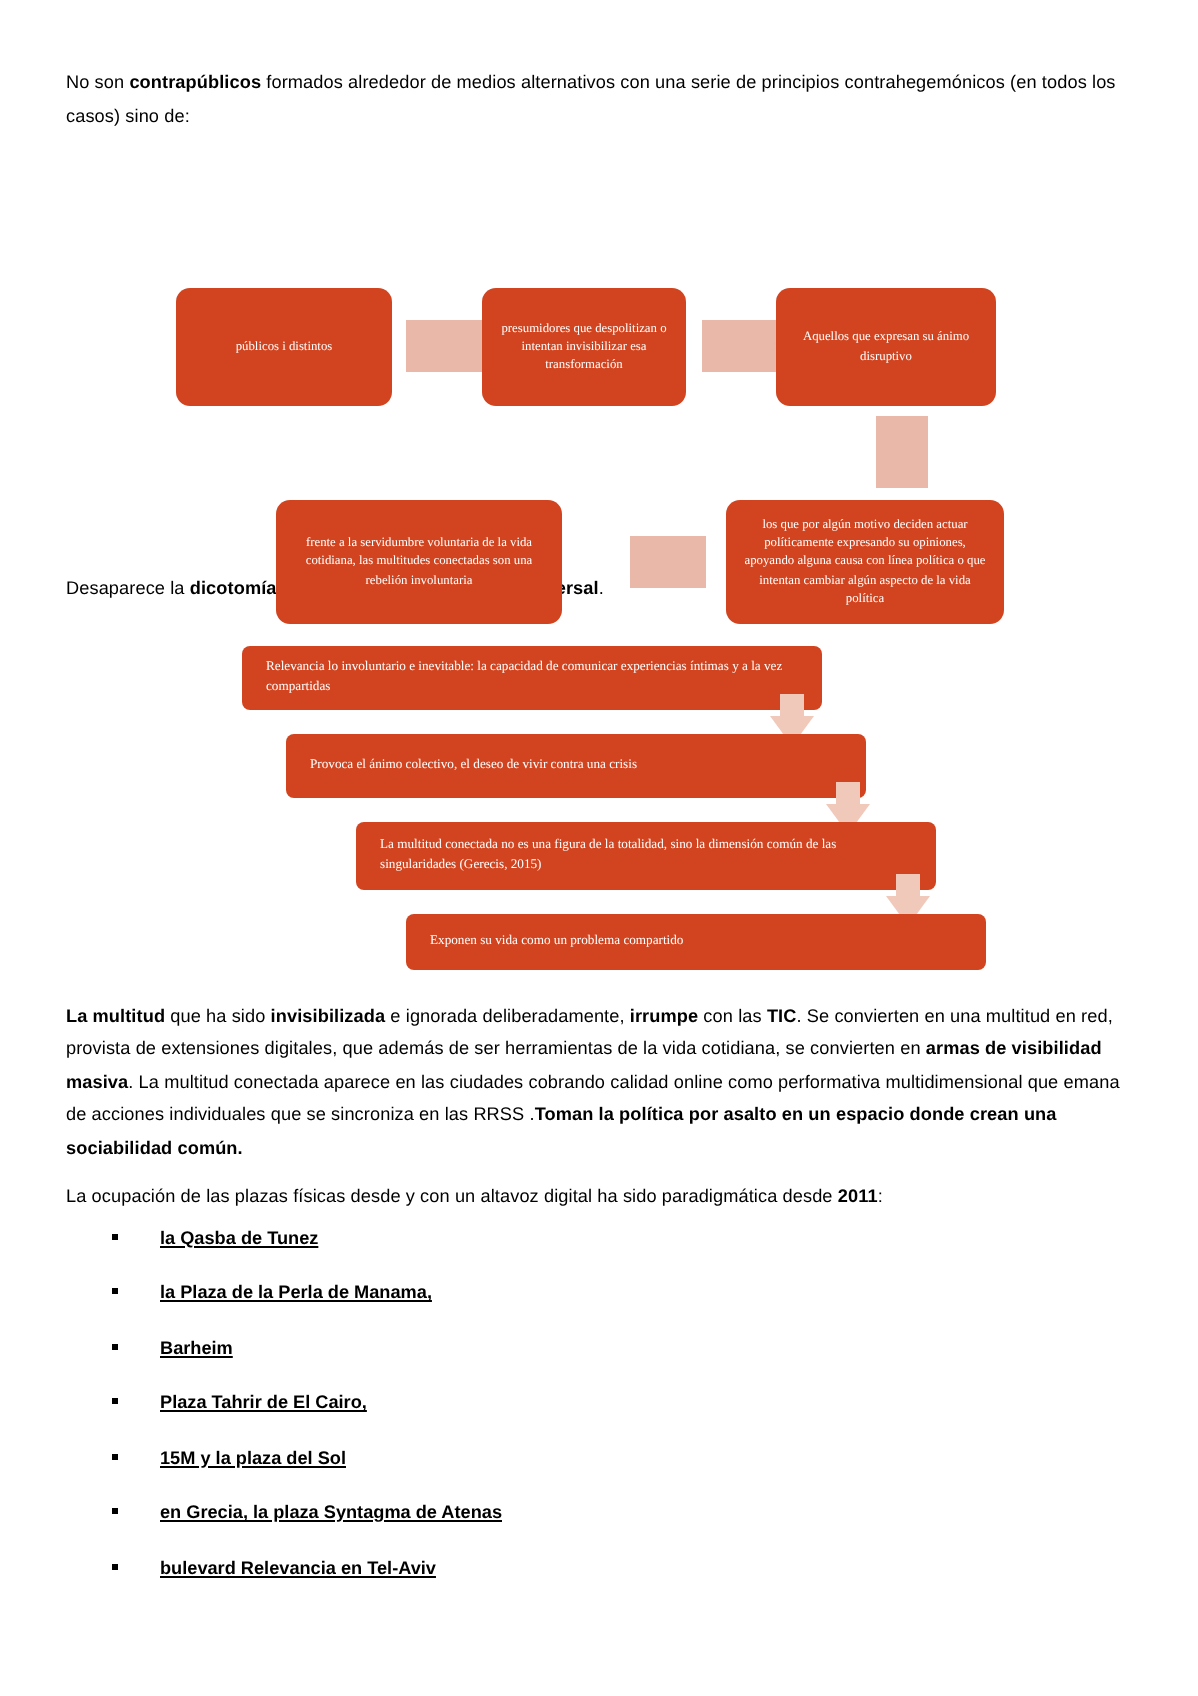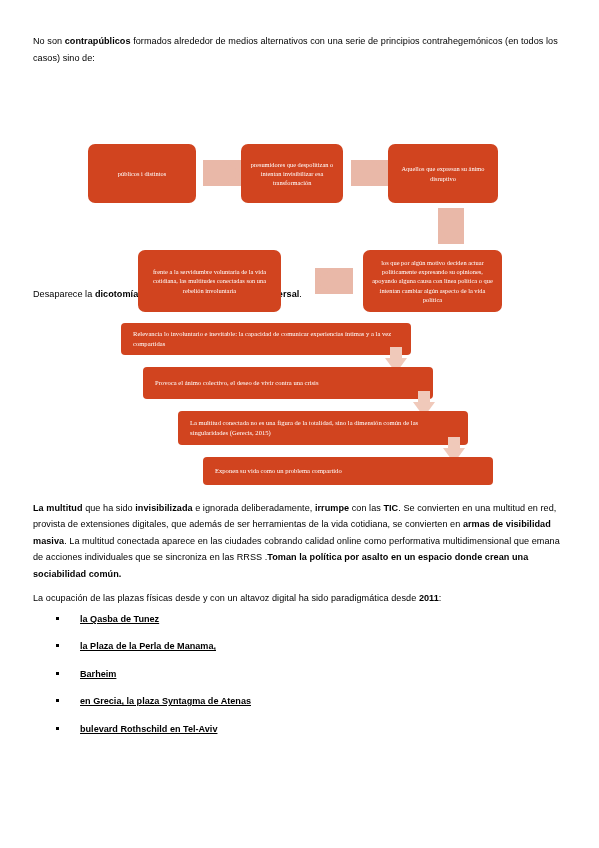--- a/index.html
+++ b/index.html
@@ -269,18 +269,20 @@
     </div>
 
     <p class="para"><b>La multitud</b><span> que ha sido </span><b>invisibilizada</b><span> e ignorada deliberadamente, </span><b>irrumpe</b><span> con las </span><b>TIC</b><span>. Se convierten en una multitud en red, provista de extensiones digitales, que además de ser herramientas de la vida cotidiana, se convierten en </span><b>armas de visibilidad masiva</b><span>. La multitud conectada aparece en las ciudades  cobrando calidad online como performativa multidimensional que emana de acciones individuales que se sincroniza en las RRSS .</span><b>Toman la política por asalto en un espacio donde crean una sociabilidad común.</b></p>
 
     <p class="para" style="margin-top:8px;"><span>La ocupación de las plazas físicas desde y con un altavoz digital ha sido paradigmática desde </span><b>2011</b><span>:</span></p>
 
     <ul class="places">
       <li><span class="bullet"></span><span class="label">la Qasba de Tunez</span></li>
       <li><span class="bullet"></span><span class="label">la Plaza de la Perla de Manama,</span></li>
       <li><span class="bullet"></span><span class="label">Barheim</span></li>
+      <li><span class="bullet"></span><span class="label">Plaza Tahrir de El Cairo,</span></li>
+      <li><span class="bullet"></span><span class="label">15M y la plaza del Sol</span></li>
       <li><span class="bullet"></span><span class="label">en Grecia, la plaza Syntagma de Atenas</span></li>
-      <li><span class="bullet"></span><span class="label">bulevard Rothschild en Tel-Aviv</span></li>
+      <li><span class="bullet"></span><span class="label">bulevard Relevancia en Tel-Aviv</span></li>
     </ul>
 
   </div>
 </div>
 
 </body></html>

